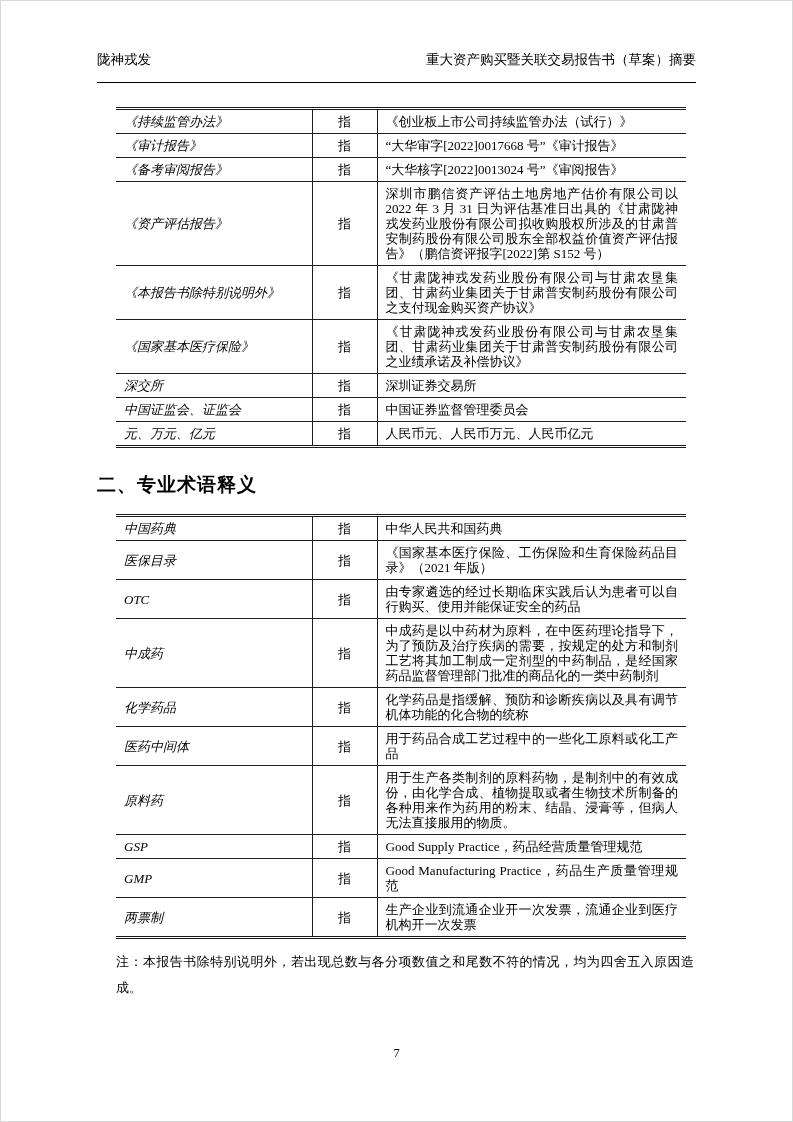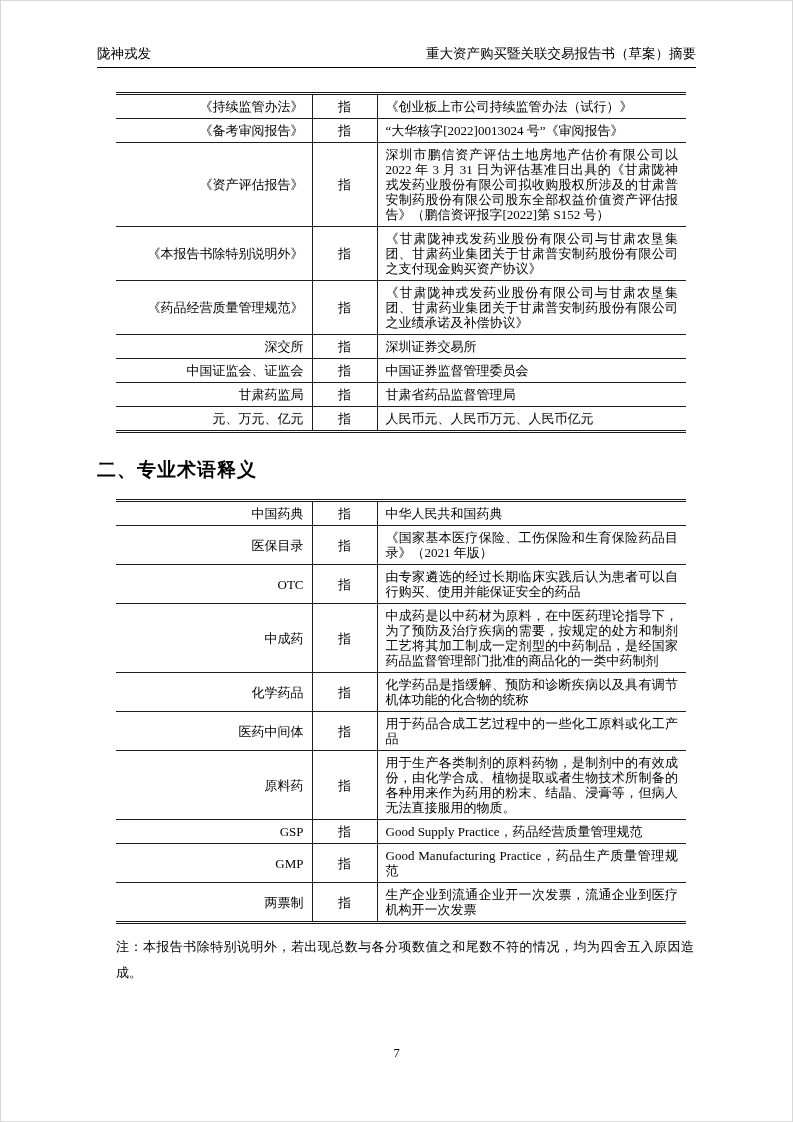--- a/index.html
+++ b/index.html
@@ -17,40 +17,41 @@
     border: 1px solid #d8d8d8;
     overflow: hidden;
   }
   .content { padding: 44px 96px 0 96px; }
 
   .doc-header {
     display: flex;
     justify-content: space-between;
     align-items: flex-end;
     font-size: 13.5px;
-    padding-bottom: 4px;
+    padding-bottom: 13px;
     border-bottom: 1px solid #000000;
+    margin-top: 6px;
   }
 
   .tbl-wrap { margin: 24px 10px 0 19px; }
   table.def-table {
     width: 100%;
     border-collapse: collapse;
     border-top: 3px double #1a1a1a;
     border-bottom: 3px double #1a1a1a;
     font-size: 13px;
     line-height: 15px;
   }
   table.def-table td {
     border-top: 1px solid #1f1f1f;
     border-bottom: 1px solid #1f1f1f;
     padding: 4px 8px;
     vertical-align: middle;
   }
-  td.c-term { width: 196px; text-align: right; }
+  td.c-term { width: 196px; text-align: left; font-style: italic; }
   td.c-mid {
     width: 65px;
     text-align: center;
     border-left: 1px solid #1f1f1f;
     border-right: 1px solid #1f1f1f;
   }
   td.c-def { text-align: justify; }
 
   h2.section-title {
     font-family: "Liberation Sans", "DejaVu Sans", sans-serif;
@@ -90,53 +91,53 @@
     <div class="tbl-wrap">
       <table class="def-table">
         <tbody>
 
         <tr>
             <td class="c-term">《持续监管办法》</td>
             <td class="c-mid">指</td>
             <td class="c-def">《创业板上市公司持续监管办法（试行）》</td>
           </tr>
             <tr>
+            <td class="c-term">《审计报告》</td>
+            <td class="c-mid">指</td>
+            <td class="c-def">“大华审字[2022]0017668 号”《审计报告》</td>
+          </tr>
+            <tr>
             <td class="c-term">《备考审阅报告》</td>
             <td class="c-mid">指</td>
             <td class="c-def">“大华核字[2022]0013024 号”《审阅报告》</td>
           </tr>
             <tr>
             <td class="c-term">《资产评估报告》</td>
             <td class="c-mid">指</td>
             <td class="c-def">深圳市鹏信资产评估土地房地产估价有限公司以 2022 年 3 月 31 日为评估基准日出具的《甘肃陇神戎发药业股份有限公司拟收购股权所涉及的甘肃普安制药股份有限公司股东全部权益价值资产评估报告》（鹏信资评报字[2022]第 S152 号）</td>
           </tr>
             <tr>
             <td class="c-term">《本报告书除特别说明外》</td>
             <td class="c-mid">指</td>
             <td class="c-def">《甘肃陇神戎发药业股份有限公司与甘肃农垦集团、甘肃药业集团关于甘肃普安制药股份有限公司之支付现金购买资产协议》</td>
           </tr>
             <tr>
-            <td class="c-term">《药品经营质量管理规范》</td>
+            <td class="c-term">《国家基本医疗保险》</td>
             <td class="c-mid">指</td>
             <td class="c-def">《甘肃陇神戎发药业股份有限公司与甘肃农垦集团、甘肃药业集团关于甘肃普安制药股份有限公司之业绩承诺及补偿协议》</td>
           </tr>
             <tr>
             <td class="c-term">深交所</td>
             <td class="c-mid">指</td>
             <td class="c-def">深圳证券交易所</td>
           </tr>
             <tr>
             <td class="c-term">中国证监会、证监会</td>
             <td class="c-mid">指</td>
             <td class="c-def">中国证券监督管理委员会</td>
-          </tr>
-            <tr>
-            <td class="c-term">甘肃药监局</td>
-            <td class="c-mid">指</td>
-            <td class="c-def">甘肃省药品监督管理局</td>
           </tr>
             <tr>
             <td class="c-term">元、万元、亿元</td>
             <td class="c-mid">指</td>
             <td class="c-def">人民币元、人民币万元、人民币亿元</td>
           </tr>
           </tbody>
       </table>
     </div>
 

